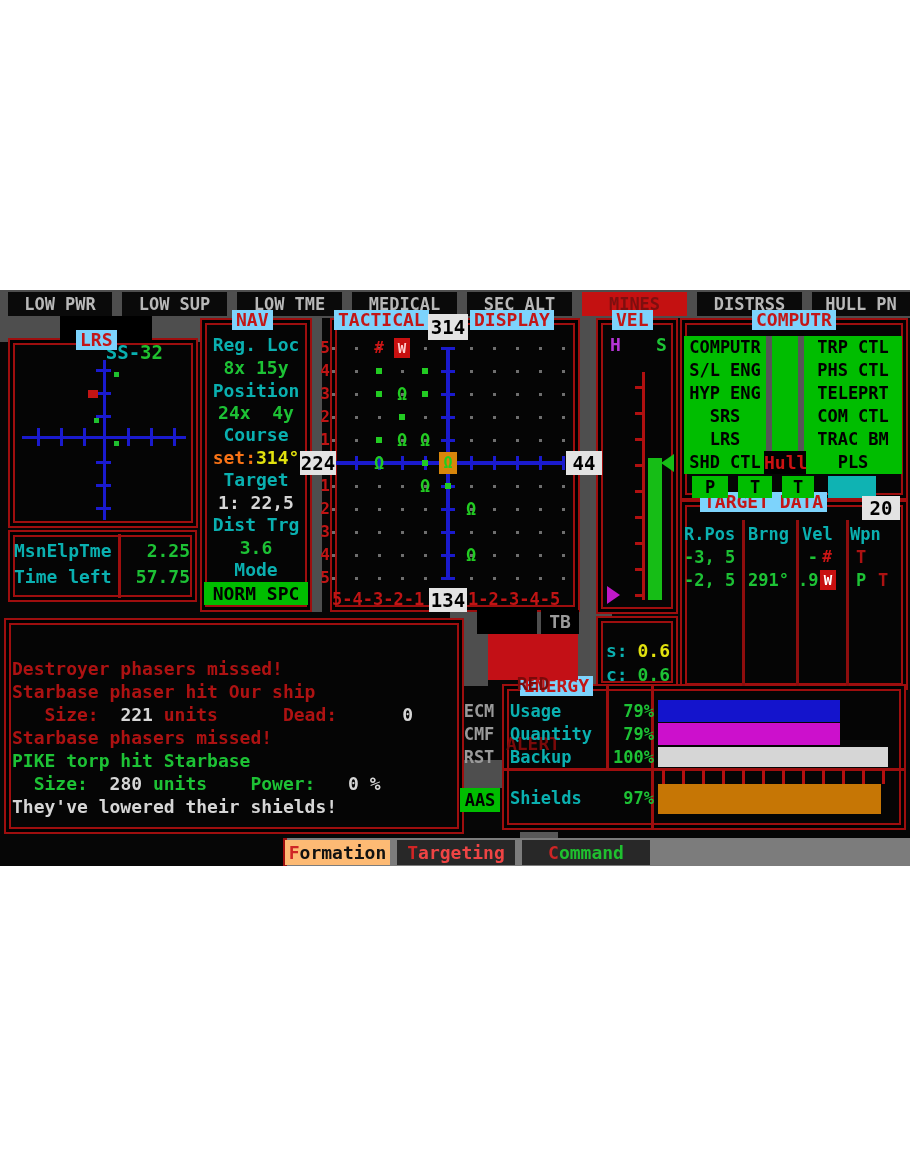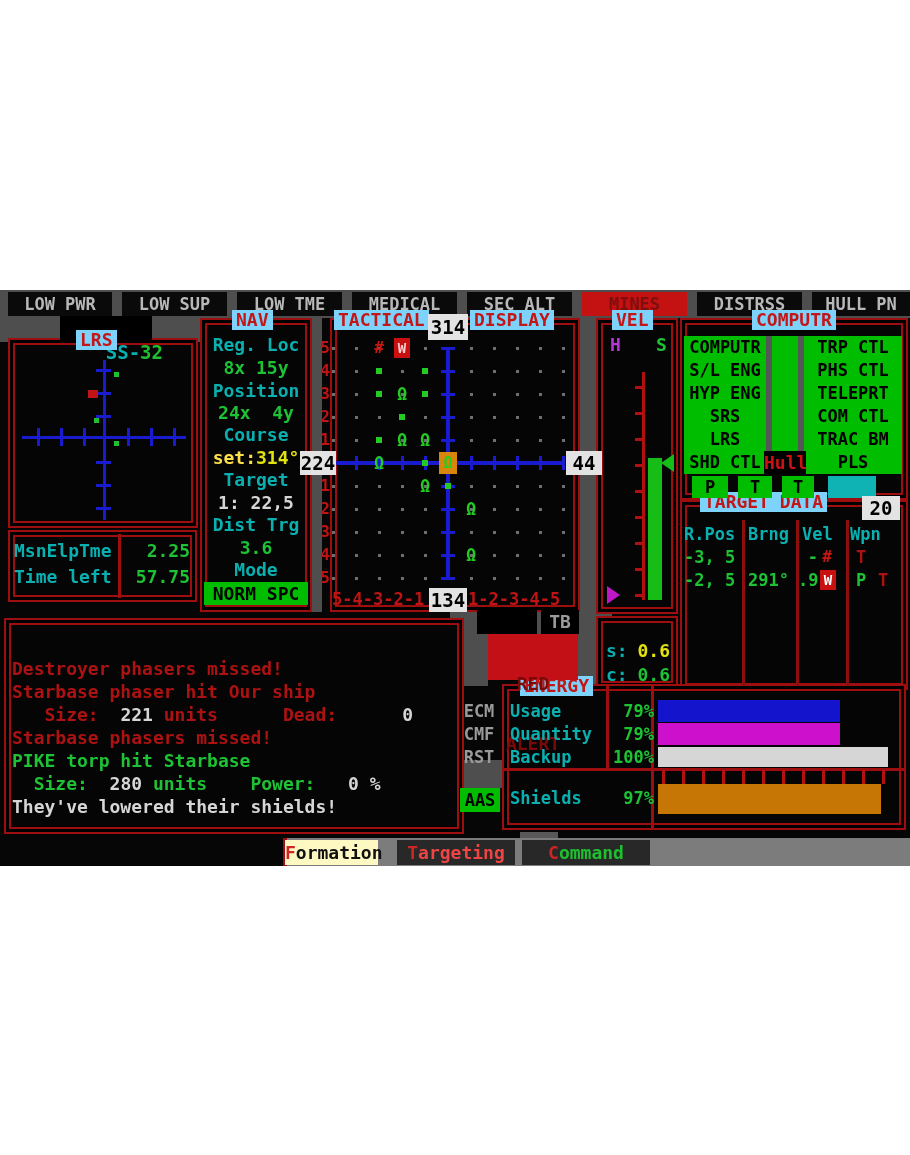--- a/index.html
+++ b/index.html
@@ -138,21 +138,21 @@
       <div class="abs" style="left: 114px; top: 151px; width: 5px; height: 5px; line-height: 5px; background: rgb(31, 192, 47); z-index: 5;"></div>
       <div class="abs" style="left: 14px; top: 250px; width: 102px; height: 22px; line-height: 22px; font-size: 18px; color: rgb(10, 176, 176); z-index: 5;">MsnElpTme</div>
       <div class="abs" style="left: 122px; top: 250px; width: 68px; height: 22px; line-height: 22px; font-size: 18px; color: rgb(29, 194, 53); text-align: right; z-index: 5;">2.25</div>
       <div class="abs" style="left: 14px; top: 276px; width: 102px; height: 22px; line-height: 22px; font-size: 18px; color: rgb(10, 176, 176); z-index: 5;">Time left</div>
       <div class="abs" style="left: 122px; top: 276px; width: 68px; height: 22px; line-height: 22px; font-size: 18px; color: rgb(29, 194, 53); text-align: right; z-index: 5;">57.75</div>
       <div class="abs" style="left: 202px; top: 44px; width: 108px; height: 22px; line-height: 22px; font-size: 18px; text-align: center; z-index: 6;"><span style="color: rgb(10, 176, 176);">Reg. Loc</span></div>
       <div class="abs" style="left: 202px; top: 67px; width: 108px; height: 22px; line-height: 22px; font-size: 18px; text-align: center; z-index: 6;"><span style="color: rgb(29, 194, 53);">8x 15y</span></div>
       <div class="abs" style="left: 202px; top: 90px; width: 108px; height: 22px; line-height: 22px; font-size: 18px; text-align: center; z-index: 6;"><span style="color: rgb(10, 176, 176);">Position</span></div>
       <div class="abs" style="left: 202px; top: 112px; width: 108px; height: 22px; line-height: 22px; font-size: 18px; text-align: center; z-index: 6;"><span style="color: rgb(29, 194, 53);">24x  4y</span></div>
       <div class="abs" style="left: 202px; top: 134px; width: 108px; height: 22px; line-height: 22px; font-size: 18px; text-align: center; z-index: 6;"><span style="color: rgb(10, 176, 176);">Course</span></div>
-      <div class="abs" style="left: 202px; top: 157px; width: 108px; height: 22px; line-height: 22px; font-size: 18px; text-align: center; z-index: 6;"><span style="color: #fde047;">set:</span><span style="color: rgb(226, 226, 14);">314°</span></div>
+      <div class="abs" style="left: 202px; top: 157px; width: 108px; height: 22px; line-height: 22px; font-size: 18px; text-align: center; z-index: 6;"><span style="color: #f97316;">set:</span><span style="color: rgb(226, 226, 14);">314°</span></div>
       <div class="abs" style="left: 202px; top: 179px; width: 108px; height: 22px; line-height: 22px; font-size: 18px; text-align: center; z-index: 6;"><span style="color: rgb(10, 176, 176);">Target</span></div>
       <div class="abs" style="left: 202px; top: 202px; width: 108px; height: 22px; line-height: 22px; font-size: 18px; text-align: center; z-index: 6;"><span style="color: rgb(214, 214, 214);">1: 22,5</span></div>
       <div class="abs" style="left: 202px; top: 224px; width: 108px; height: 22px; line-height: 22px; font-size: 18px; text-align: center; z-index: 6;"><span style="color: rgb(10, 176, 176);">Dist Trg</span></div>
       <div class="abs" style="left: 202px; top: 247px; width: 108px; height: 22px; line-height: 22px; font-size: 18px; text-align: center; z-index: 6;"><span style="color: rgb(29, 194, 53);">3.6</span></div>
       <div class="abs" style="left: 202px; top: 269px; width: 108px; height: 22px; line-height: 22px; font-size: 18px; text-align: center; z-index: 6;"><span style="color: rgb(10, 176, 176);">Mode</span></div>
       <div class="abs" style="left: 204px; top: 292px; width: 104px; height: 23px; line-height: 23px; font-size: 18px; color: rgb(0, 0, 0); background: rgb(0, 189, 0); text-align: center; z-index: 6;">NORM SPC</div>
       <div class="abs" style="left: 333px; top: 171px; width: 231px; height: 4px; line-height: 4px; background: rgb(26, 26, 206); z-index: 5;"></div>
       <div class="abs" style="left: 446px; top: 58px; width: 4px; height: 231px; line-height: 231px; background: rgb(26, 26, 206); z-index: 5;"></div>
       <div class="abs" style="left: 332px; top: 166px; width: 3px; height: 14px; line-height: 14px; background: rgb(26, 26, 206); z-index: 5;"></div>
       <div class="abs" style="left: 441px; top: 57px; width: 14px; height: 3px; line-height: 3px; background: rgb(26, 26, 206); z-index: 5;"></div>
@@ -367,17 +367,17 @@
       <div class="abs" style="left: 702px; top: 480px; width: 3px; height: 14px; line-height: 14px; background: rgb(179, 16, 16); z-index: 6;"></div>
       <div class="abs" style="left: 722px; top: 480px; width: 3px; height: 14px; line-height: 14px; background: rgb(179, 16, 16); z-index: 6;"></div>
       <div class="abs" style="left: 742px; top: 480px; width: 3px; height: 14px; line-height: 14px; background: rgb(179, 16, 16); z-index: 6;"></div>
       <div class="abs" style="left: 762px; top: 480px; width: 3px; height: 14px; line-height: 14px; background: rgb(179, 16, 16); z-index: 6;"></div>
       <div class="abs" style="left: 782px; top: 480px; width: 3px; height: 14px; line-height: 14px; background: rgb(179, 16, 16); z-index: 6;"></div>
       <div class="abs" style="left: 802px; top: 480px; width: 3px; height: 14px; line-height: 14px; background: rgb(179, 16, 16); z-index: 6;"></div>
       <div class="abs" style="left: 822px; top: 480px; width: 3px; height: 14px; line-height: 14px; background: rgb(179, 16, 16); z-index: 6;"></div>
       <div class="abs" style="left: 842px; top: 480px; width: 3px; height: 14px; line-height: 14px; background: rgb(179, 16, 16); z-index: 6;"></div>
       <div class="abs" style="left: 862px; top: 480px; width: 3px; height: 14px; line-height: 14px; background: rgb(179, 16, 16); z-index: 6;"></div>
       <div class="abs" style="left: 882px; top: 480px; width: 3px; height: 14px; line-height: 14px; background: rgb(179, 16, 16); z-index: 6;"></div>
-      <div class="abs" style="left: 285px; top: 550px; width: 93px; height: 25px; line-height: 25px; font-size: 18px; background: #fef9c3; text-align: center; z-index: 6;"><span style="color: rgb(207, 37, 37);">F</span><span style="color: rgb(17, 17, 17);">ormation</span></div>
+      <div class="abs" style="left: 285px; top: 550px; width: 105px; height: 25px; line-height: 25px; font-size: 18px; background: #fdba74; text-align: center; z-index: 6;"><span style="color: rgb(207, 37, 37);">F</span><span style="color: rgb(17, 17, 17);">ormation</span></div>
       <div class="abs" style="left: 397px; top: 550px; width: 118px; height: 25px; line-height: 25px; font-size: 18px; background: rgb(40, 40, 40); text-align: center; z-index: 6;"><span style="color: rgb(207, 37, 37);">T</span><span style="color: #ef4444;">argeting</span></div>
       <div class="abs" style="left: 522px; top: 550px; width: 128px; height: 25px; line-height: 25px; font-size: 18px; background: rgb(40, 40, 40); text-align: center; z-index: 6;"><span style="color: rgb(207, 37, 37);">C</span><span style="color: rgb(31, 192, 47);">ommand</span></div>
     </div>
 </div>
 
 </body></html>

